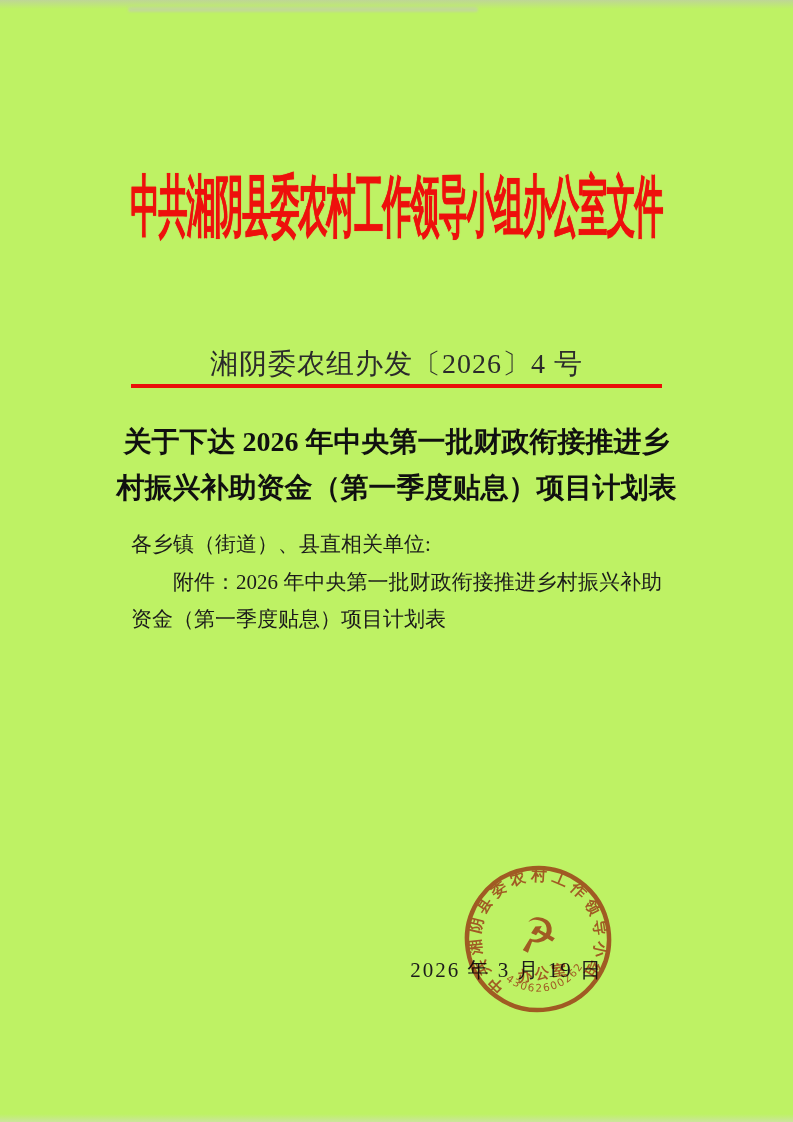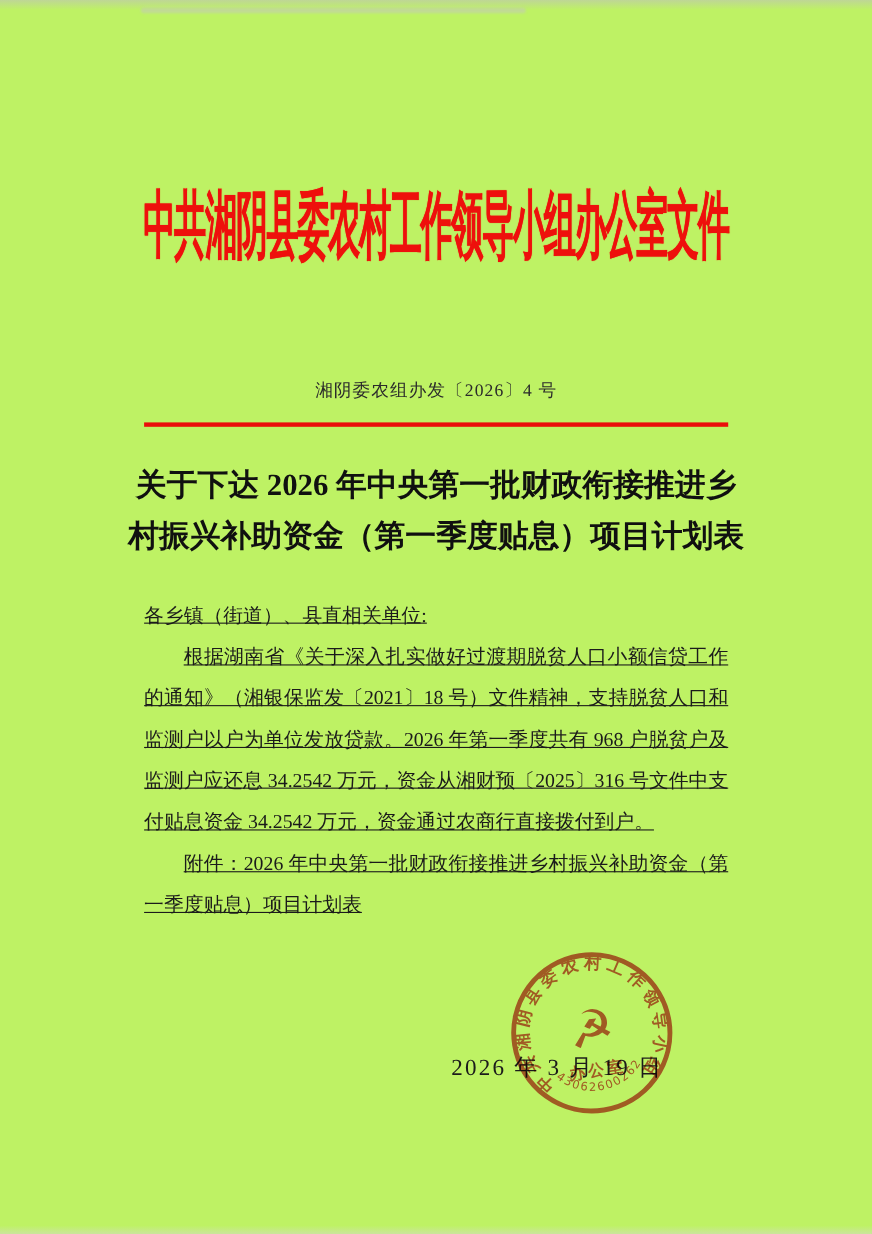--- a/index.html
+++ b/index.html
@@ -23,37 +23,36 @@
   .header-title{
     position:absolute;top:174px;left:0;right:0;
     text-align:center;white-space:nowrap;
     color:#ee100c;font-weight:bold;font-size:29px;line-height:29px;
     transform:scaleY(2.3);transform-origin:top center;
     letter-spacing:-1px;
     text-shadow:0 0 .5px #ee100c;
   }
   .doc-number{
     position:absolute;top:345px;left:0;right:0;
-    text-align:center;font-size:16px;letter-spacing:1px;color:#2b2b2b;
+    text-align:center;font-size:28px;letter-spacing:1px;color:#2b2b2b;
   }
   .red-line{
     position:absolute;top:384px;left:131px;width:531px;height:4px;
     background:#ea0f0a;
   }
   .doc-title{
     position:absolute;top:419px;left:0;right:0;
     text-align:center;font-weight:bold;color:#101010;
     font-size:28px;line-height:46px;
   }
   .doc-title .t-line{white-space:nowrap;}
   .body-block{
-    position:absolute;top:541px;left:131px;width:531px;
-    font-size:18px;line-height:37.6px;text-align:justify;
+    position:absolute;top:526px;left:131px;width:531px;
+    font-size:21px;line-height:37.6px;text-align:justify;
     color:#1b1b1b;
-    text-decoration:underline;
   }
   .salutation{text-indent:0;}
   .para{text-indent:2em;margin:0;}
   .signature{
     position:absolute;top:917px;right:119px;
     font-size:21px;letter-spacing:1px;color:#1b1b1b;white-space:nowrap;
   }
   .date-line{
     position:absolute;top:956px;right:190px;
     font-size:21px;letter-spacing:2px;color:#1b1b1b;white-space:nowrap;margin-left:12px;
@@ -87,21 +86,20 @@
 
   <div class="red-line"></div>
 
   <div class="doc-title">
     <div class="t-line">关于下达 2026 年中央第一批财政衔接推进乡</div>
     <div class="t-line">村振兴补助资金（第一季度贴息）项目计划表</div>
   </div>
 
   <div class="body-block">
     <div class="salutation">各乡镇（街道）、县直相关单位:</div>
-    <p class="para">根据湖南省《关于深入扎实做好过渡期脱贫人口小额信贷工作的通知》（湘银保监发〔2021〕18 号）文件精神，支持脱贫人口和监测户以户为单位发放贷款。2026 年第一季度共有 968 户脱贫户及监测户应还息 34.2542 万元，资金从湘财预〔2025〕316 号文件中支付贴息资金 34.2542 万元，资金通过农商行直接拨付到户。</p>
     <p class="para">附件：2026 年中央第一批财政衔接推进乡村振兴补助资金（第一季度贴息）项目计划表</p>
   </div>
 
 
   <div class="date-line">2026 年 3 月 19 日</div>
 
   <div class="seal">
     <svg viewBox="0 0 154 154">
       <defs>
         <path id="ringPath" d="M 40,121 A 58,58 0 1 1 114,121" fill="none"></path>

